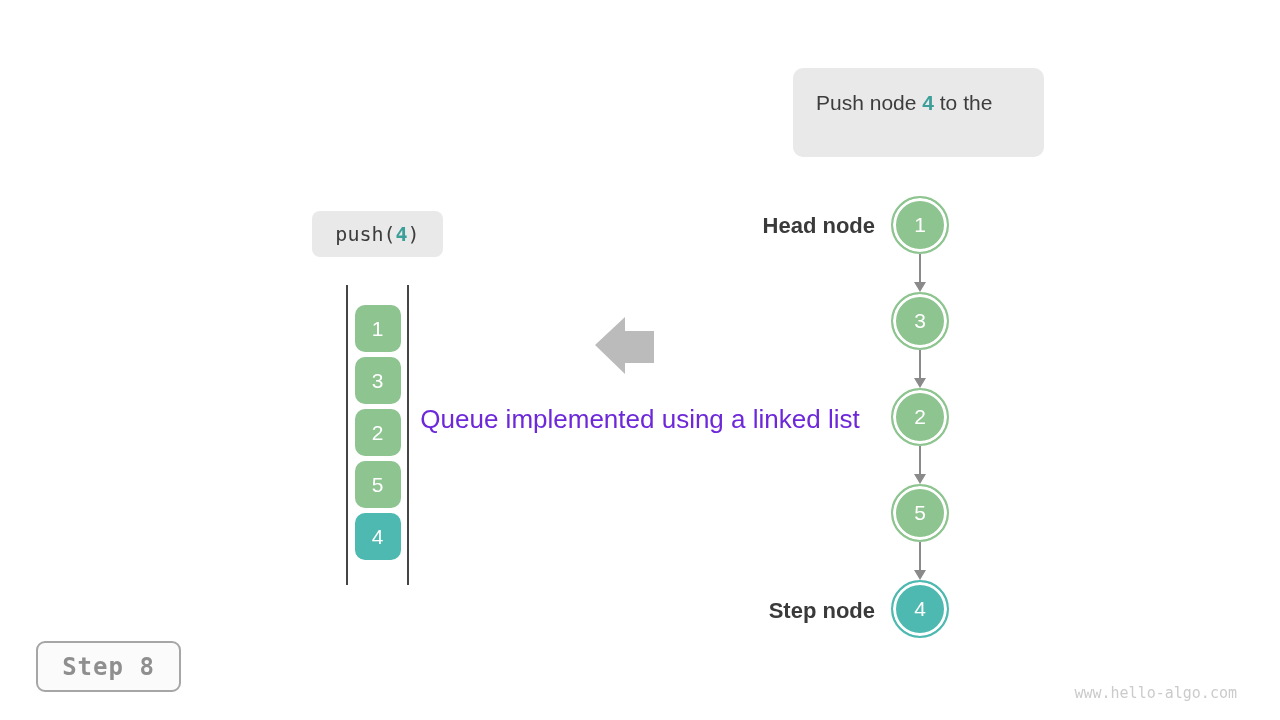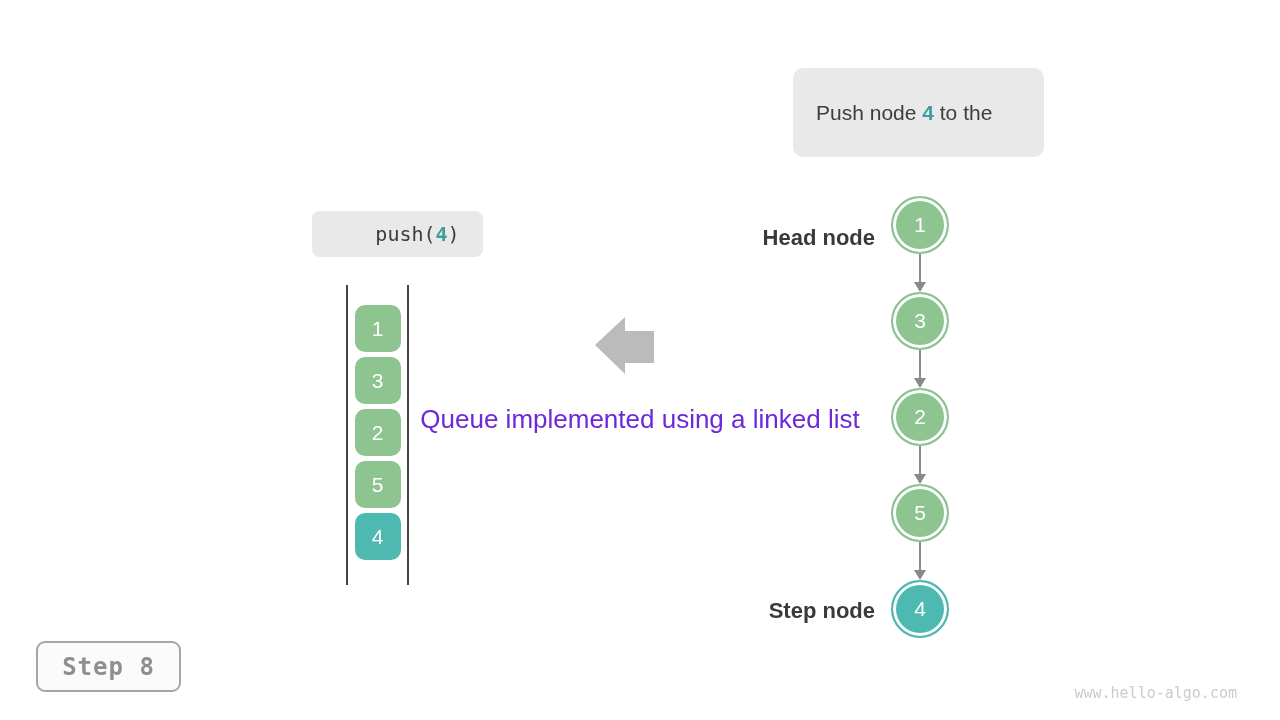--- a/index.html
+++ b/index.html
@@ -6,30 +6,30 @@
   .canvas {
     position: relative; width: 1280px; height: 720px;
     background: #ffffff; overflow: hidden;
     font-family: "Liberation Sans", sans-serif;
   }
 
   
   .note-box {
     position: absolute; left: 793px; top: 68px; width: 251px; height: 89px;
     background: #e9e9e9; border-radius: 10px; box-sizing: border-box;
-    padding: 30px 0 0 23px; font-size: 21px; line-height: 29px; color: #3d3d3d;
+    padding: 20px 0 0 23px; font-size: 21px; line-height: 29px; color: #3d3d3d;
   }
   .accent { color: #3d9f9a; font-weight: 700; }
 
   
   .push-box {
     position: absolute; left: 312px; top: 211px; width: 131px; height: 46px;
     background: #e9e9e9; border-radius: 8px;
     display: flex; align-items: center; justify-content: center;
-    font-family: "DejaVu Sans Mono", monospace; font-size: 20px; color: #3d3d3d; padding-left: 40px;
+    font-family: "DejaVu Sans Mono", monospace; font-size: 20px; color: #3d3d3d;
   }
 
   
   .stack {
     position: absolute; left: 346px; top: 285px; width: 63px; height: 300px;
     border-left: 2px solid #454545; border-right: 2px solid #454545;
     box-sizing: border-box; display: flex; flex-direction: column;
     align-items: center; padding-top: 20px; gap: 5px;
   }
   .cell {
@@ -70,21 +70,21 @@
     content: ""; position: absolute; left: 50%; margin-left: -6px; bottom: 0;
     width: 0; height: 0;
     border-left: 6px solid transparent; border-right: 6px solid transparent;
     border-top: 10px solid #8a8a8a;
   }
 
   .side-label {
     position: absolute; right: 405px; font-size: 22px; font-weight: 700;
     color: #3a3a3a; line-height: 28px; white-space: nowrap;
   }
-  .head-label { top: 224px; margin-left: 44px; }
+  .head-label { top: 212px; margin-left: 44px; }
   .tail-label { top: 597px; }
 
   
   .step-badge {
     position: absolute; left: 36px; top: 641px; width: 145px; height: 51px;
     box-sizing: border-box; background: #fbfbfb;
     border: 2px solid #a6a6a6; border-radius: 9px;
     display: flex; align-items: center; justify-content: center;
     font-family: "DejaVu Sans Mono", monospace; font-weight: 700;
     font-size: 24px; color: #8f8f8f; letter-spacing: 1px;

